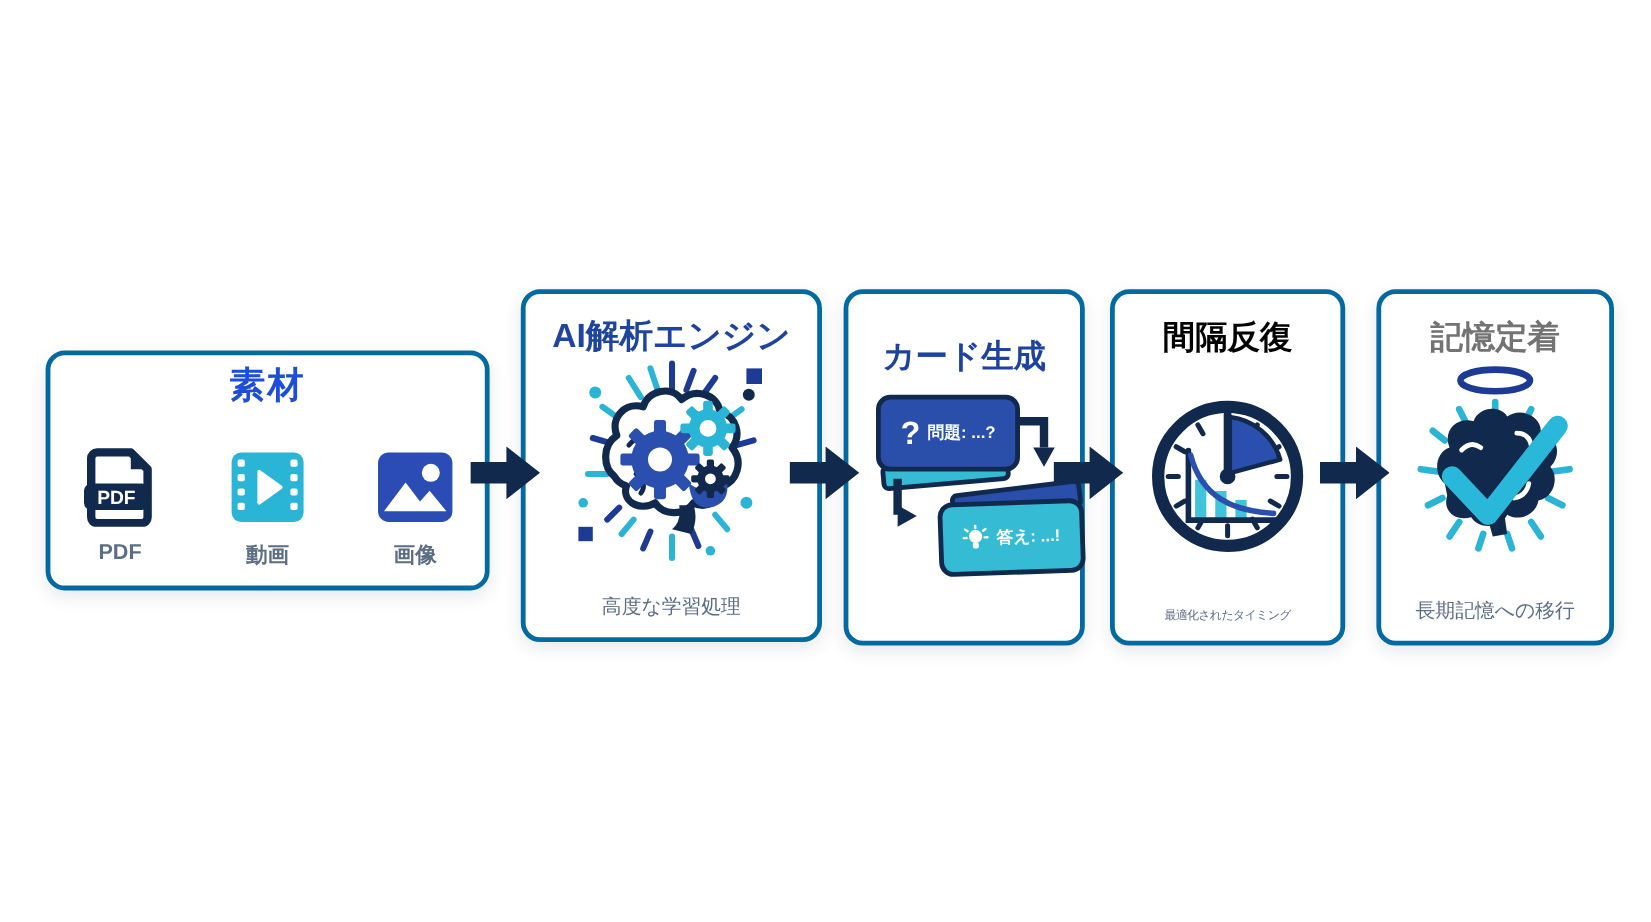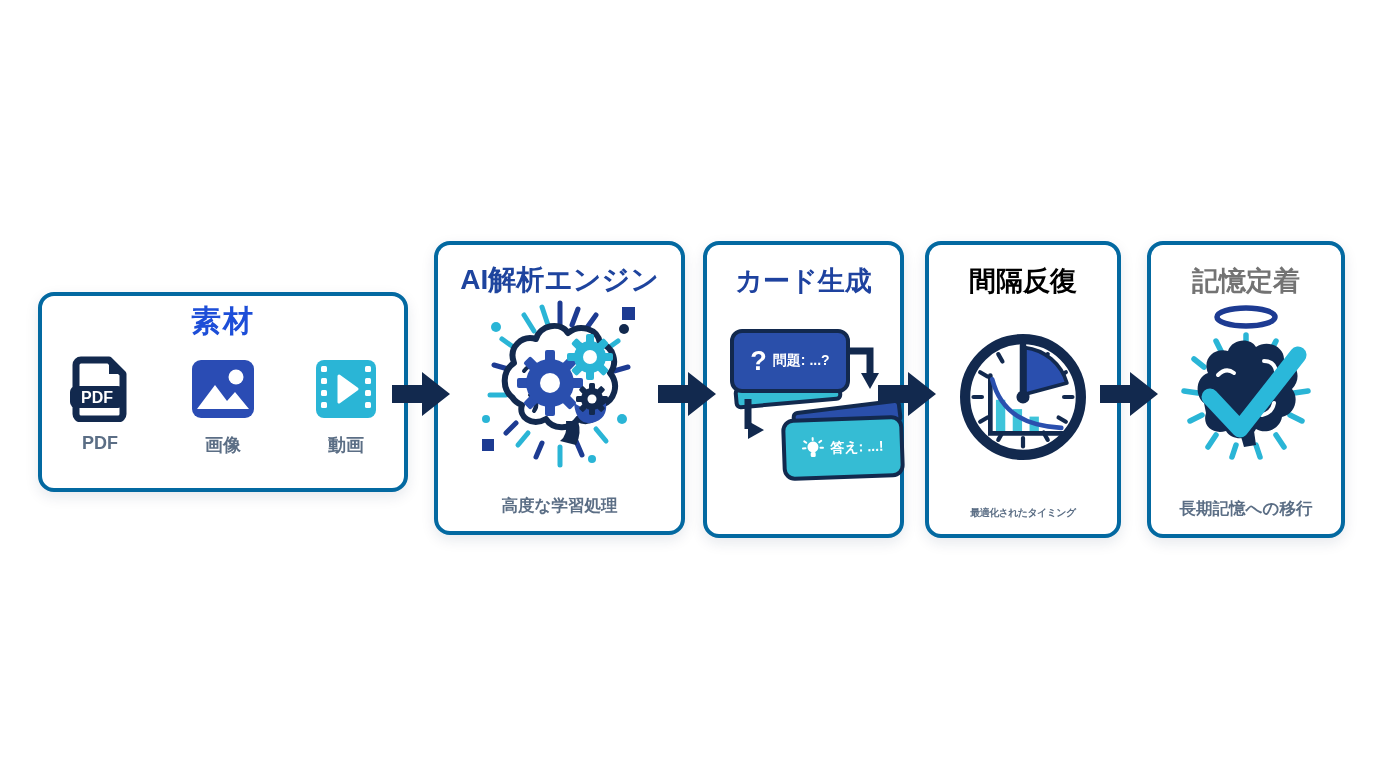--- a/index.html
+++ b/index.html
@@ -7,34 +7,34 @@
     position:relative;width:1376px;height:768px;background:#ffffff;overflow:hidden;
     font-family:"Liberation Sans","DejaVu Sans",sans-serif;
   }
   .card{
     position:absolute;background:#ffffff;border:4px solid #0369a1;border-radius:16px;
     box-shadow:0 5px 14px rgba(15,44,82,0.10);
   }
   .card h2{margin:0;text-align:center;font-weight:bold;}
   .subtitle{
     position:absolute;left:0;right:0;bottom:14px;text-align:center;
-    color:#5b6e85;font-size:16.5px;font-weight:bold;white-space:nowrap;
+    color:#5b6e85;font-size:16.5px;font-weight:normal;white-space:nowrap;
   }
   
   .card-source{left:38px;top:292px;width:362px;height:192px;}
   .card-source h2{margin-top:5px;font-size:30px;color:#1d4ed8;letter-spacing:2px;}
-  .src-items{position:absolute;left:18px;right:18px;top:57px;display:flex;justify-content:space-between;}
+  .src-items{position:absolute;left:18px;right:18px;top:74px;display:flex;justify-content:space-between;}
   .src-item{display:flex;flex-direction:column;align-items:center;width:80px;}
   .src-item .ic{height:72px;display:flex;align-items:center;justify-content:center;}
   .src-item .lbl{margin-top:8px;color:#5b6e85;font-size:18px;font-weight:bold;}
   
   .card-ai{left:434px;top:241px;width:243px;height:286px;}
   .card-ai h2{margin-top:16px;font-size:28px;color:#1e449e;}
   .card-gen{left:703px;top:241px;width:193px;height:289px;}
-  .card-gen h2{margin-top:18px;font-size:27px;color:#1e429f;}
+  .card-gen h2{margin-top:34px;font-size:27px;color:#1e429f;}
   .card-rep{left:925px;top:241px;width:188px;height:289px;}
   .card-rep h2{margin-top:18px;font-size:27px;color:#000000;text-align:center;}
   .card-rep .subtitle{font-size:10px;letter-spacing:-0.6px;}
   .card-mem{left:1147px;top:241px;width:190px;height:289px;}
   .card-mem h2{margin-top:18px;font-size:27px;color:#737373;text-align:center;}
   .icon-wrap{position:absolute;left:50%;transform:translateX(-50%);}
   
   .flow-arrow{position:absolute;width:58px;height:44px;z-index:6;}
   
   .gen-icon{position:absolute;left:9px;top:76px;width:176px;height:150px;}
@@ -64,47 +64,47 @@
             <path d="M40 4 l14 14 h-14 z" fill="#12294e"></path>
             <rect x="1" y="30" width="54" height="22" rx="6" fill="#12294e"></rect>
             <text x="28" y="47" text-anchor="middle" font-size="16" font-weight="bold" fill="#ffffff" font-family="Liberation Sans, sans-serif">PDF</text>
           </svg>
         </span>
         <span class="lbl">PDF</span>
       </div>
 
       <div class="src-item">
         <span class="ic">
-          <svg width="64" height="64" viewBox="0 0 64 64">
-            <rect x="1" y="3" width="62" height="58" rx="9" fill="#2a4cb4"></rect>
-            <circle cx="45" cy="20" r="7.5" fill="#ffffff"></circle>
-            <path d="M6 52 L24 28 L36 44 L44 35 L58 52 Z" fill="#ffffff"></path>
-          </svg>
-        </span>
-        <span class="lbl">画像</span>
-      </div>
-
-      <div class="src-item">
-        <span class="ic">
           <svg width="62" height="60" viewBox="0 0 62 60">
             <rect x="1" y="1" width="60" height="58" rx="8" fill="#2ab5d6"></rect>
             <g fill="#ffffff">
               <rect x="6" y="7" width="6" height="6" rx="1.5"></rect>
                 <rect x="6" y="19" width="6" height="6" rx="1.5"></rect>
               <rect x="6" y="31" width="6" height="6" rx="1.5"></rect>
                 <rect x="6" y="43" width="6" height="6" rx="1.5"></rect>
               <rect x="50" y="7" width="6" height="6" rx="1.5"></rect>
                 <rect x="50" y="19" width="6" height="6" rx="1.5"></rect>
               <rect x="50" y="31" width="6" height="6" rx="1.5"></rect>
                 <rect x="50" y="43" width="6" height="6" rx="1.5"></rect>
             </g>
             <path d="M24 17 L42 30 L24 43 Z" fill="#ffffff" stroke="#ffffff" stroke-width="3" stroke-linejoin="round"></path>
           </svg>
         </span>
         <span class="lbl">動画</span>
+      </div>
+
+      <div class="src-item">
+        <span class="ic">
+          <svg width="64" height="64" viewBox="0 0 64 64">
+            <rect x="1" y="3" width="62" height="58" rx="9" fill="#2a4cb4"></rect>
+            <circle cx="45" cy="20" r="7.5" fill="#ffffff"></circle>
+            <path d="M6 52 L24 28 L36 44 L44 35 L58 52 Z" fill="#ffffff"></path>
+          </svg>
+        </span>
+        <span class="lbl">画像</span>
       </div>
 
 
     </div>
   </section>
 
   <svg class="flow-arrow" style="left:392px;top:372px" viewBox="0 0 58 44">
       <polygon points="0,13 30,13 30,0 58,22 30,44 30,31 0,31" fill="#12294e"></polygon>
     </svg>
   <svg class="flow-arrow" style="left:658px;top:372px" viewBox="0 0 58 44">

